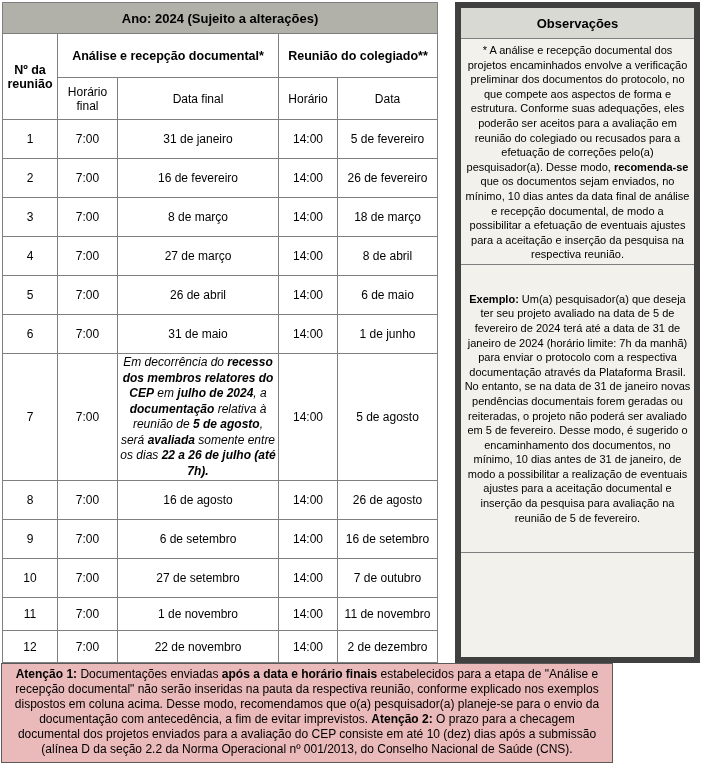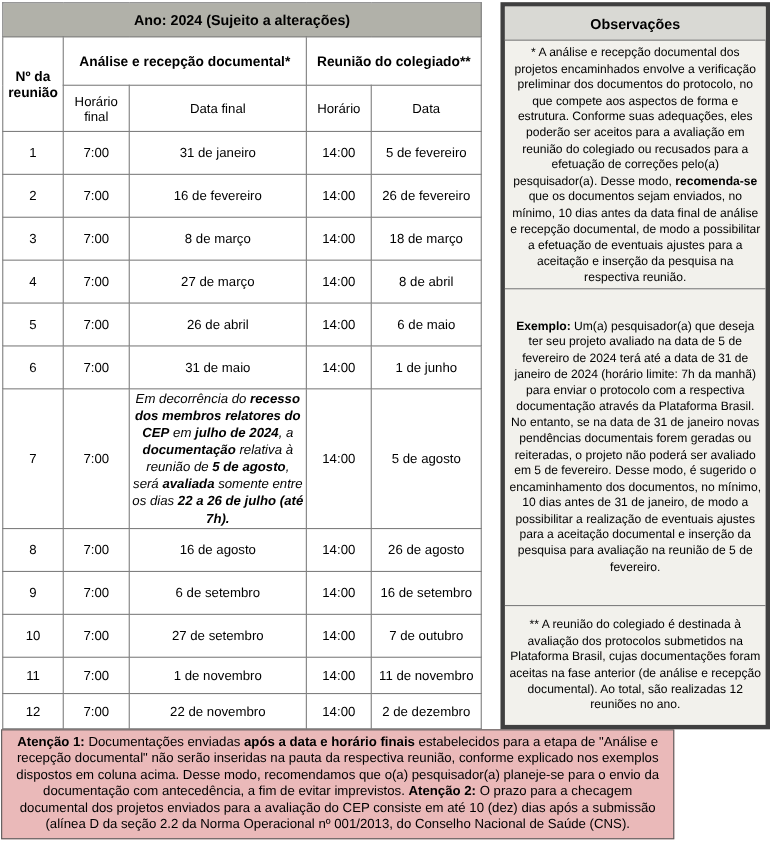--- a/index.html
+++ b/index.html
@@ -31,21 +31,21 @@
   tr.r11{height:33px;}
   tr.r12{height:32px;}
   td.blue{
     background:#add8e6;font-size:12px;line-height:15.5px;
     padding:3px 2px;text-align:center;font-style:italic;
   }
 
   
   .obs{
     position:absolute;left:455px;top:2px;width:245px;height:661px;
-    border:4px solid #404040;background:#f2f1ec;box-sizing:border-box;
+    border:6px solid #404040;background:#f2f1ec;box-sizing:border-box;
     display:flex;flex-direction:column;
   }
   .obs-header{
     height:31px;background:#d9d9d4;border-bottom:1px solid #7f7f7f;
     display:flex;align-items:center;justify-content:center;
     font-weight:700;font-size:13px;box-sizing:border-box;flex:none;
   }
   .obs-cell{
     border-bottom:1px solid #7f7f7f;box-sizing:border-box;flex:none;
     display:flex;align-items:center;justify-content:center;
@@ -177,20 +177,17 @@
 </table>
 
 <div class="obs">
   <div class="obs-header">Observações</div>
   <div class="obs-cell a">
     <div><span>* A análise e recepção documental dos projetos encaminhados envolve a verificação preliminar dos documentos do protocolo, no que compete aos aspectos de forma e estrutura. Conforme suas adequações, eles poderão ser aceitos para a avaliação em reunião do colegiado ou recusados para a efetuação de correções pelo(a) pesquisador(a). Desse modo, </span><span class="b">recomenda-se</span><span> que os documentos sejam enviados, no mínimo, 10 dias antes da data final de análise e recepção documental, de modo a possibilitar a efetuação de eventuais ajustes para a aceitação e inserção da pesquisa na respectiva reunião.</span></div>
   </div>
   <div class="obs-cell bcell">
     <div><span class="b">Exemplo:</span><span> Um(a) pesquisador(a) que deseja ter seu projeto avaliado na data de 5 de fevereiro de 2024 terá até a data de 31 de janeiro de 2024 (horário limite: 7h da manhã) para enviar o protocolo com a respectiva documentação através da Plataforma Brasil. No entanto, se na data de 31 de janeiro novas pendências documentais forem geradas ou reiteradas, o projeto não poderá ser avaliado em 5 de fevereiro. Desse modo, é sugerido o encaminhamento dos documentos, no mínimo, 10 dias antes de 31 de janeiro, de modo a possibilitar a realização de eventuais ajustes para a aceitação documental e inserção da pesquisa para avaliação na reunião de 5 de fevereiro.</span></div>
   </div>
-  <div class="obs-cell c">
-    <div>** A reunião do colegiado é destinada à avaliação dos protocolos submetidos na Plataforma Brasil, cujas documentações foram aceitas na fase anterior (de análise e recepção documental). Ao total, são realizadas 12 reuniões no ano.</div>
-  </div>
 </div>
 
 <div class="footer-note">
   <span><span class="b">Atenção 1:</span><span> Documentações enviadas </span><span class="b">após a data e horário finais</span><span> estabelecidos para a etapa de "Análise e recepção documental" não serão inseridas na pauta da respectiva reunião, conforme explicado nos exemplos dispostos em coluna acima. Desse modo, recomendamos que o(a) pesquisador(a) planeje-se para o envio da documentação com antecedência, a fim de evitar imprevistos. </span><span class="b">Atenção 2:</span><span> O prazo para a checagem documental dos projetos enviados para a avaliação do CEP consiste em até 10 (dez) dias após a submissão (alínea D da seção 2.2 da Norma Operacional nº 001/2013, do Conselho Nacional de Saúde (CNS).</span></span>
 </div>
 
 </body></html>

